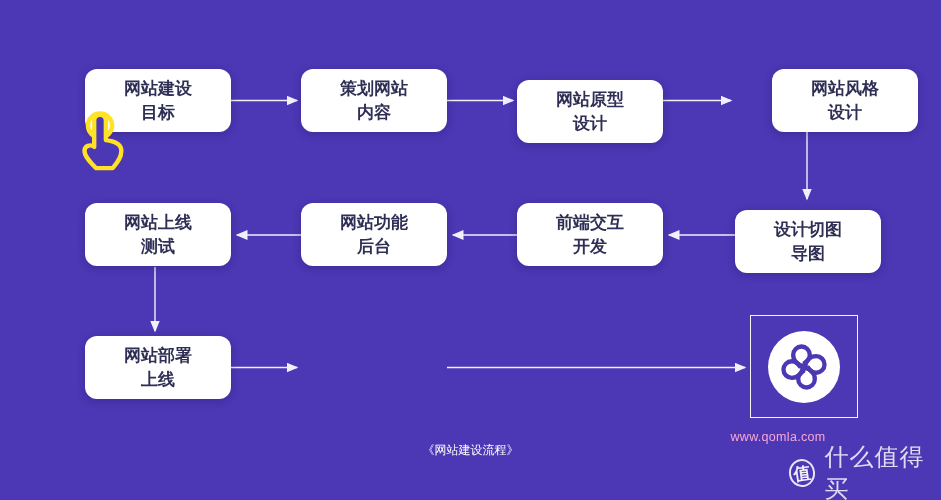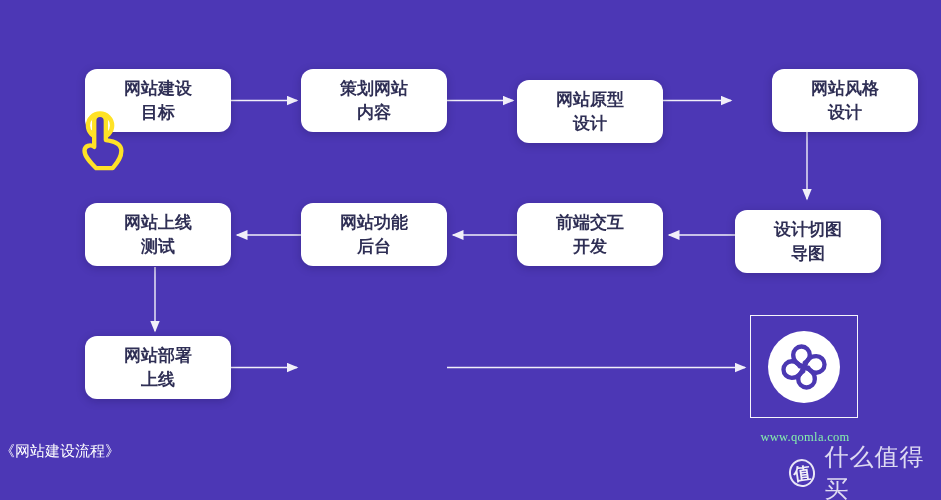--- a/index.html
+++ b/index.html
@@ -22,27 +22,27 @@
 
   .connector-layer { position:absolute; left:0; top:0; z-index:1; }
 
   .logo-frame {
     position:absolute; left:750px; top:315px; width:108px; height:103px;
     border:1.5px solid rgba(255,255,255,.95);
     display:flex; align-items:center; justify-content:center; z-index:2;
   }
 
   .logo-site {
-    position:absolute; left:735px; top:430px; width:140px;
-    text-align:center; color:#86efac; font-size:12.5px; letter-spacing:.3px;font-family:Liberation Serif, serif;
+    position:absolute; left:708px; top:430px; width:140px;
+    text-align:center; color:#f9a8d4; font-size:12.5px; letter-spacing:.3px;
   }
 
   .caption {
     position:absolute; left:0; top:442px; width:941px;
-    text-align:left; color:#FFFFFF; font-size:15px;
+    text-align:center; color:#FFFFFF; font-size:12px;
   }
 
   .tap-cursor { position:absolute; left:62px; top:110px; z-index:3; }
 
   .watermark {
     position:absolute; left:789px; top:457px; height:32px;
     display:flex; align-items:center; gap:9px; z-index:3;
   }
   .wm-badge {
     width:28px; height:28px; border-radius:50%;

